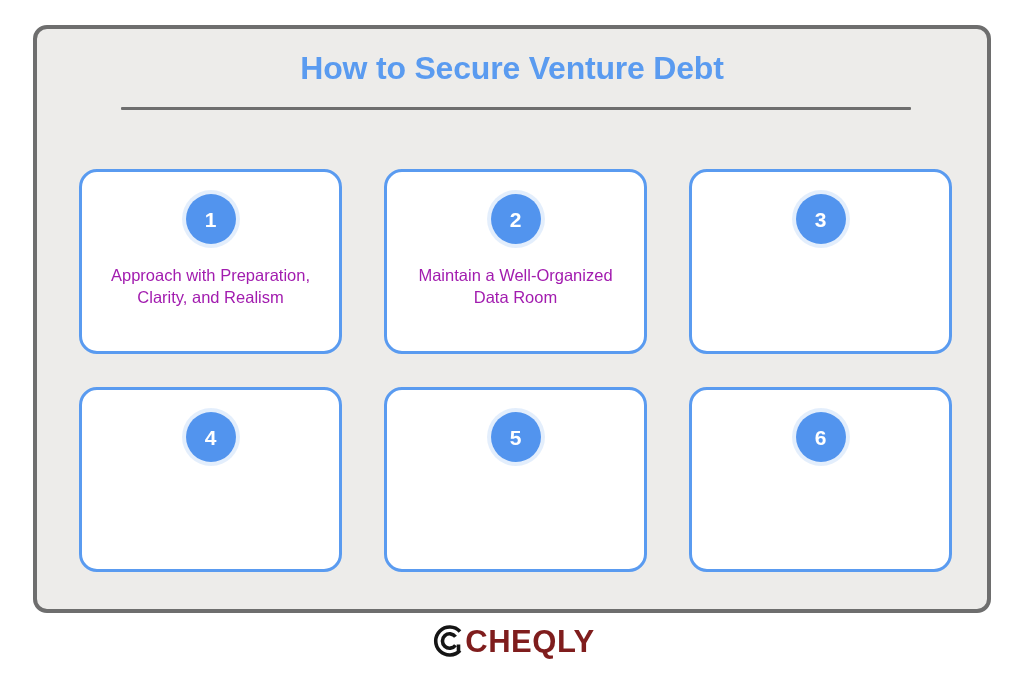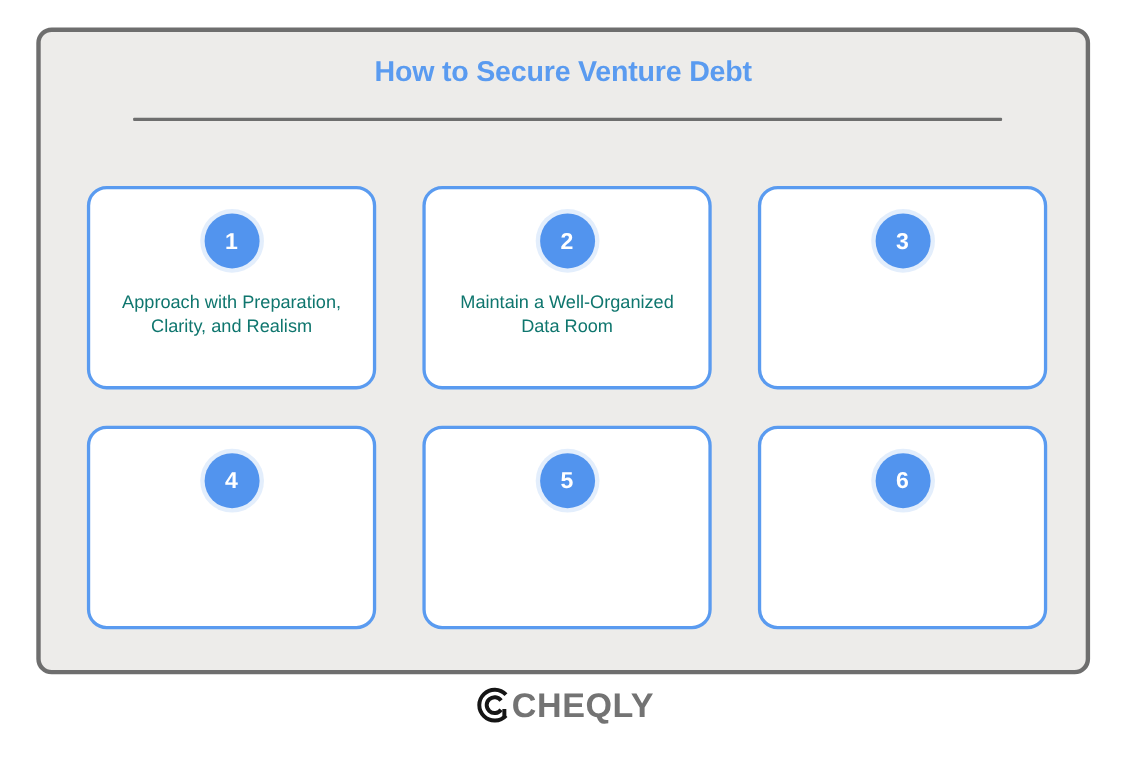--- a/index.html
+++ b/index.html
@@ -34,21 +34,21 @@
     border-radius: 14px;
   }
 
   
   .title {
     position: absolute;
     left: 0;
     top: 22px;
     width: 100%;
     text-align: center;
-    font-size: 26px;
+    font-size: 32px;
     font-weight: bold;
     color: #5a9bf0;
     letter-spacing: -0.2px;
     line-height: 1.1;
   }
 
   .divider {
     position: absolute;
     left: 84px;
     top: 78px;
@@ -101,21 +101,21 @@
     font-weight: bold;
     line-height: 1;
   }
 
   .card-label {
     margin-top: 20px;
     padding: 0 14px;
     text-align: center;
     font-size: 16.5px;
     line-height: 1.35;
-    color: #0f766e;
+    color: #a21caf;
   }
 
   
   .footer {
     position: absolute;
     left: 0;
     top: 622px;
     width: 100%;
     display: flex;
     align-items: center;
@@ -128,21 +128,21 @@
     gap: 1px;
   }
 
   .logo-mark {
     display: block;
   }
 
   .logo-word {
     font-size: 31px;
     font-weight: bold;
-    color: #737373;
+    color: #7f1d1d;
     letter-spacing: 0.5px;
     line-height: 1;
     margin-left: -3px;
   }
 </style>
 </head>
 <body>
 
 <div class="canvas">
 

